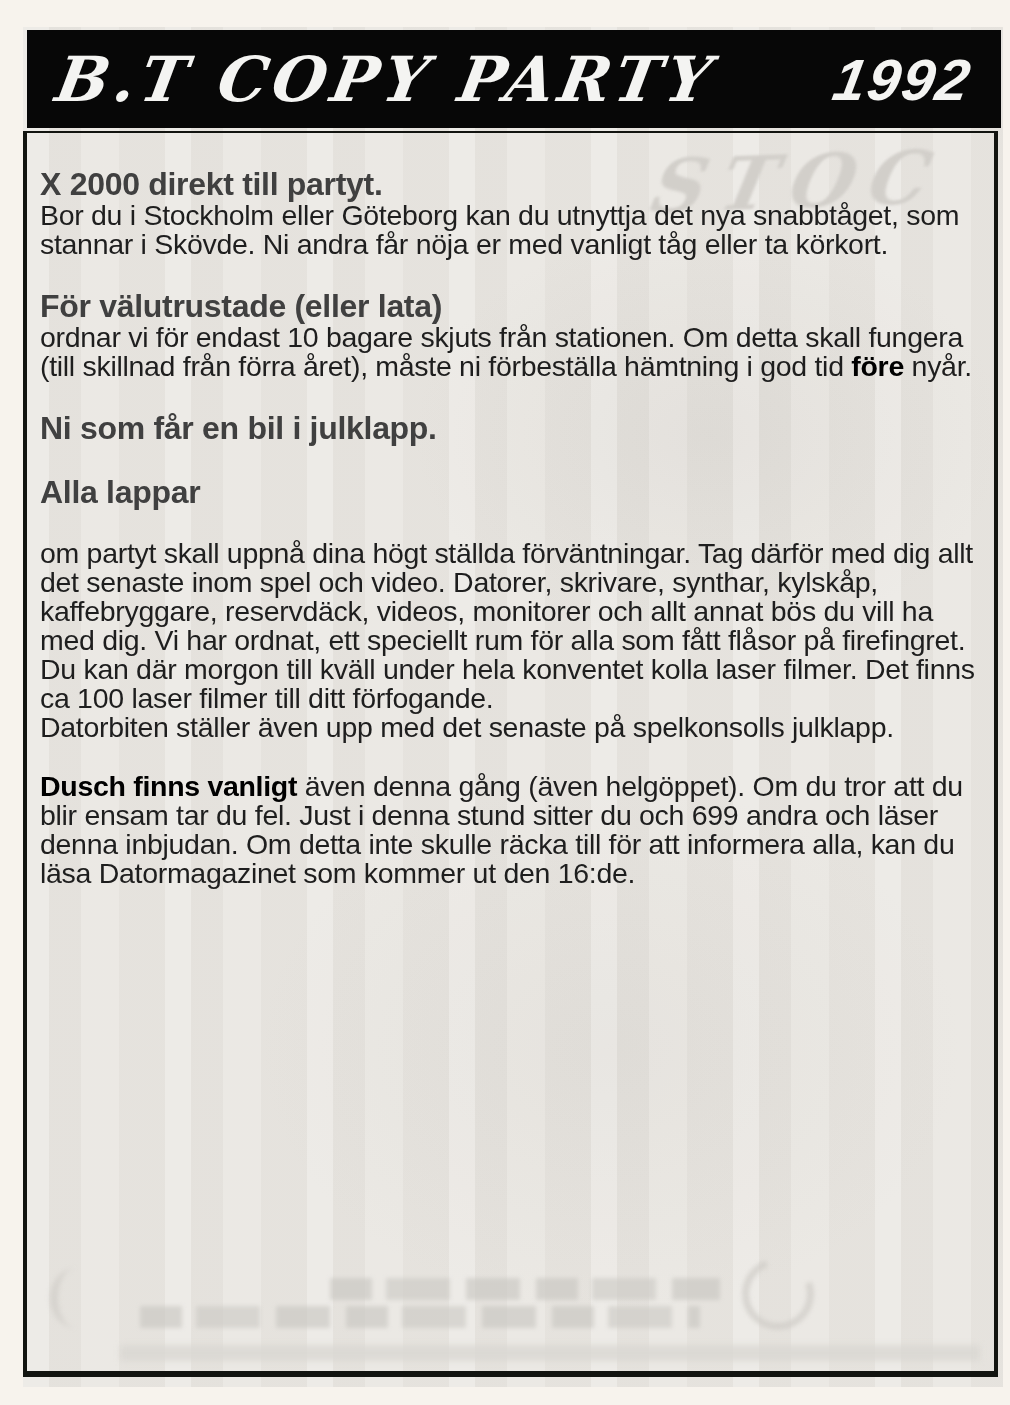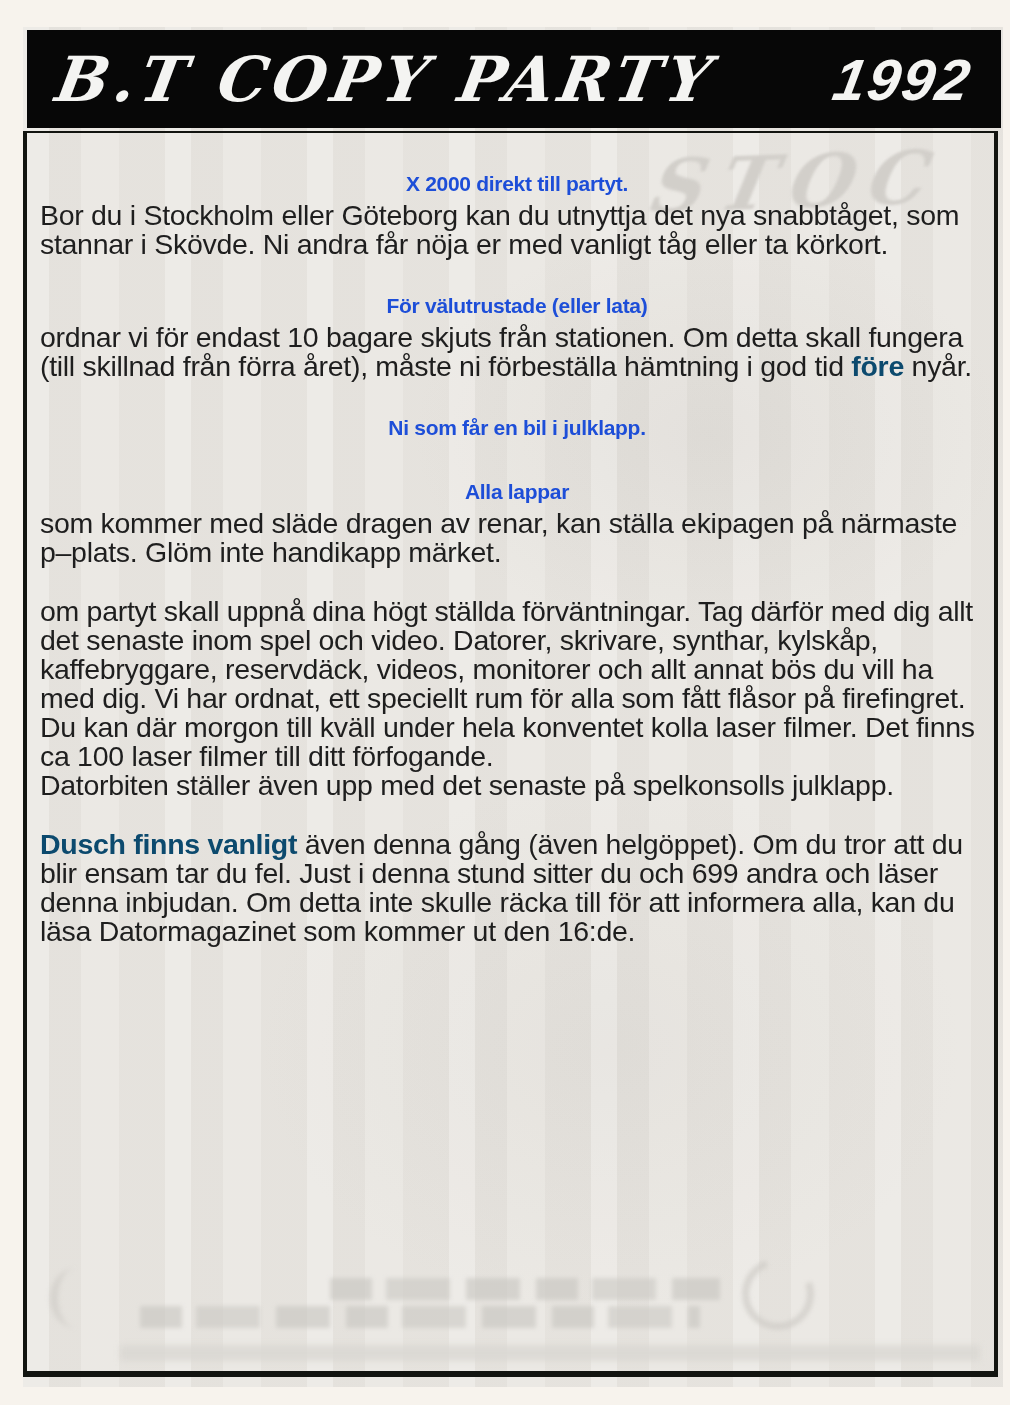--- a/index.html
+++ b/index.html
@@ -60,37 +60,36 @@
     width: 975px; height: 1246px;
     box-sizing: border-box;
     border: 4px solid #121410;
     border-top-width: 2px;
     border-bottom-width: 6px;
     padding: 34px 0 0 13px;
   }
   section { margin: 0 0 30px 0; }
   h2 {
     margin: 0;
-    font-size: 21px;
+    font-size: 32px;
     line-height: 34px;
     font-weight: bold;
-    color: #1d4ed8;
+    color: #404040;
     letter-spacing: -0.3px;
-    text-align: center;
   }
   p {
     margin: 0;
     width: 950px;
     font-size: 28.5px;
     line-height: 29px;
     color: #1e1e1e;
     letter-spacing: -0.3px;
   }
   p.nowrap { white-space: nowrap; width: auto; overflow: visible; }
-  b { font-weight: bold; color: #0c4a6e; }
+  b { font-weight: bold; color: #000000; }
   
   .ghost-stoc {
     position: absolute;
     left: 655px; top: 138px;
     font-family: "DejaVu Serif", serif;
     font-style: italic;
     font-weight: bold;
     font-size: 74px;
     letter-spacing: 14px;
     color: #d2cfca;
@@ -169,21 +168,20 @@
         <h2>För välutrustade (eller lata)</h2>
         <p><span>ordnar vi för endast 10 bagare skjuts från stationen. Om detta skall fungera (till skillnad från förra året), måste ni förbeställa hämtning i god tid </span><b>före</b><span> nyår.</span></p>
       </section>
 
       <section>
         <h2>Ni som får en bil i julklapp.</h2>
       </section>
 
       <section>
         <h2>Alla lappar</h2>
-        <p>som kommer med släde dragen av renar, kan ställa ekipagen på närmaste p–plats. Glöm inte handikapp märket.</p>
       </section>
 
       <section>
         <p>om partyt skall uppnå dina högt ställda förväntningar. Tag därför med dig allt det senaste inom spel och video. Datorer, skrivare, synthar, kylskåp, kaffebryggare, reservdäck, videos, monitorer och allt annat bös du vill ha med dig. Vi har ordnat, ett speciellt rum för alla som fått flåsor på firefingret. Du kan där morgon till kväll under hela konventet kolla laser filmer. Det finns ca 100 laser filmer till ditt förfogande.</p>
         <p class="nowrap">Datorbiten ställer även upp med det senaste på spelkonsolls julklapp.</p>
       </section>
 
       <section>
         <p><b>Dusch finns vanligt</b><span> även denna gång (även helgöppet). Om du tror att du blir ensam tar du fel. Just i denna stund sitter du och 699 andra och läser denna inbjudan. Om detta inte skulle räcka till för att informera alla, kan du läsa Datormagazinet som kommer ut den 16:de.</span></p>
       </section>

